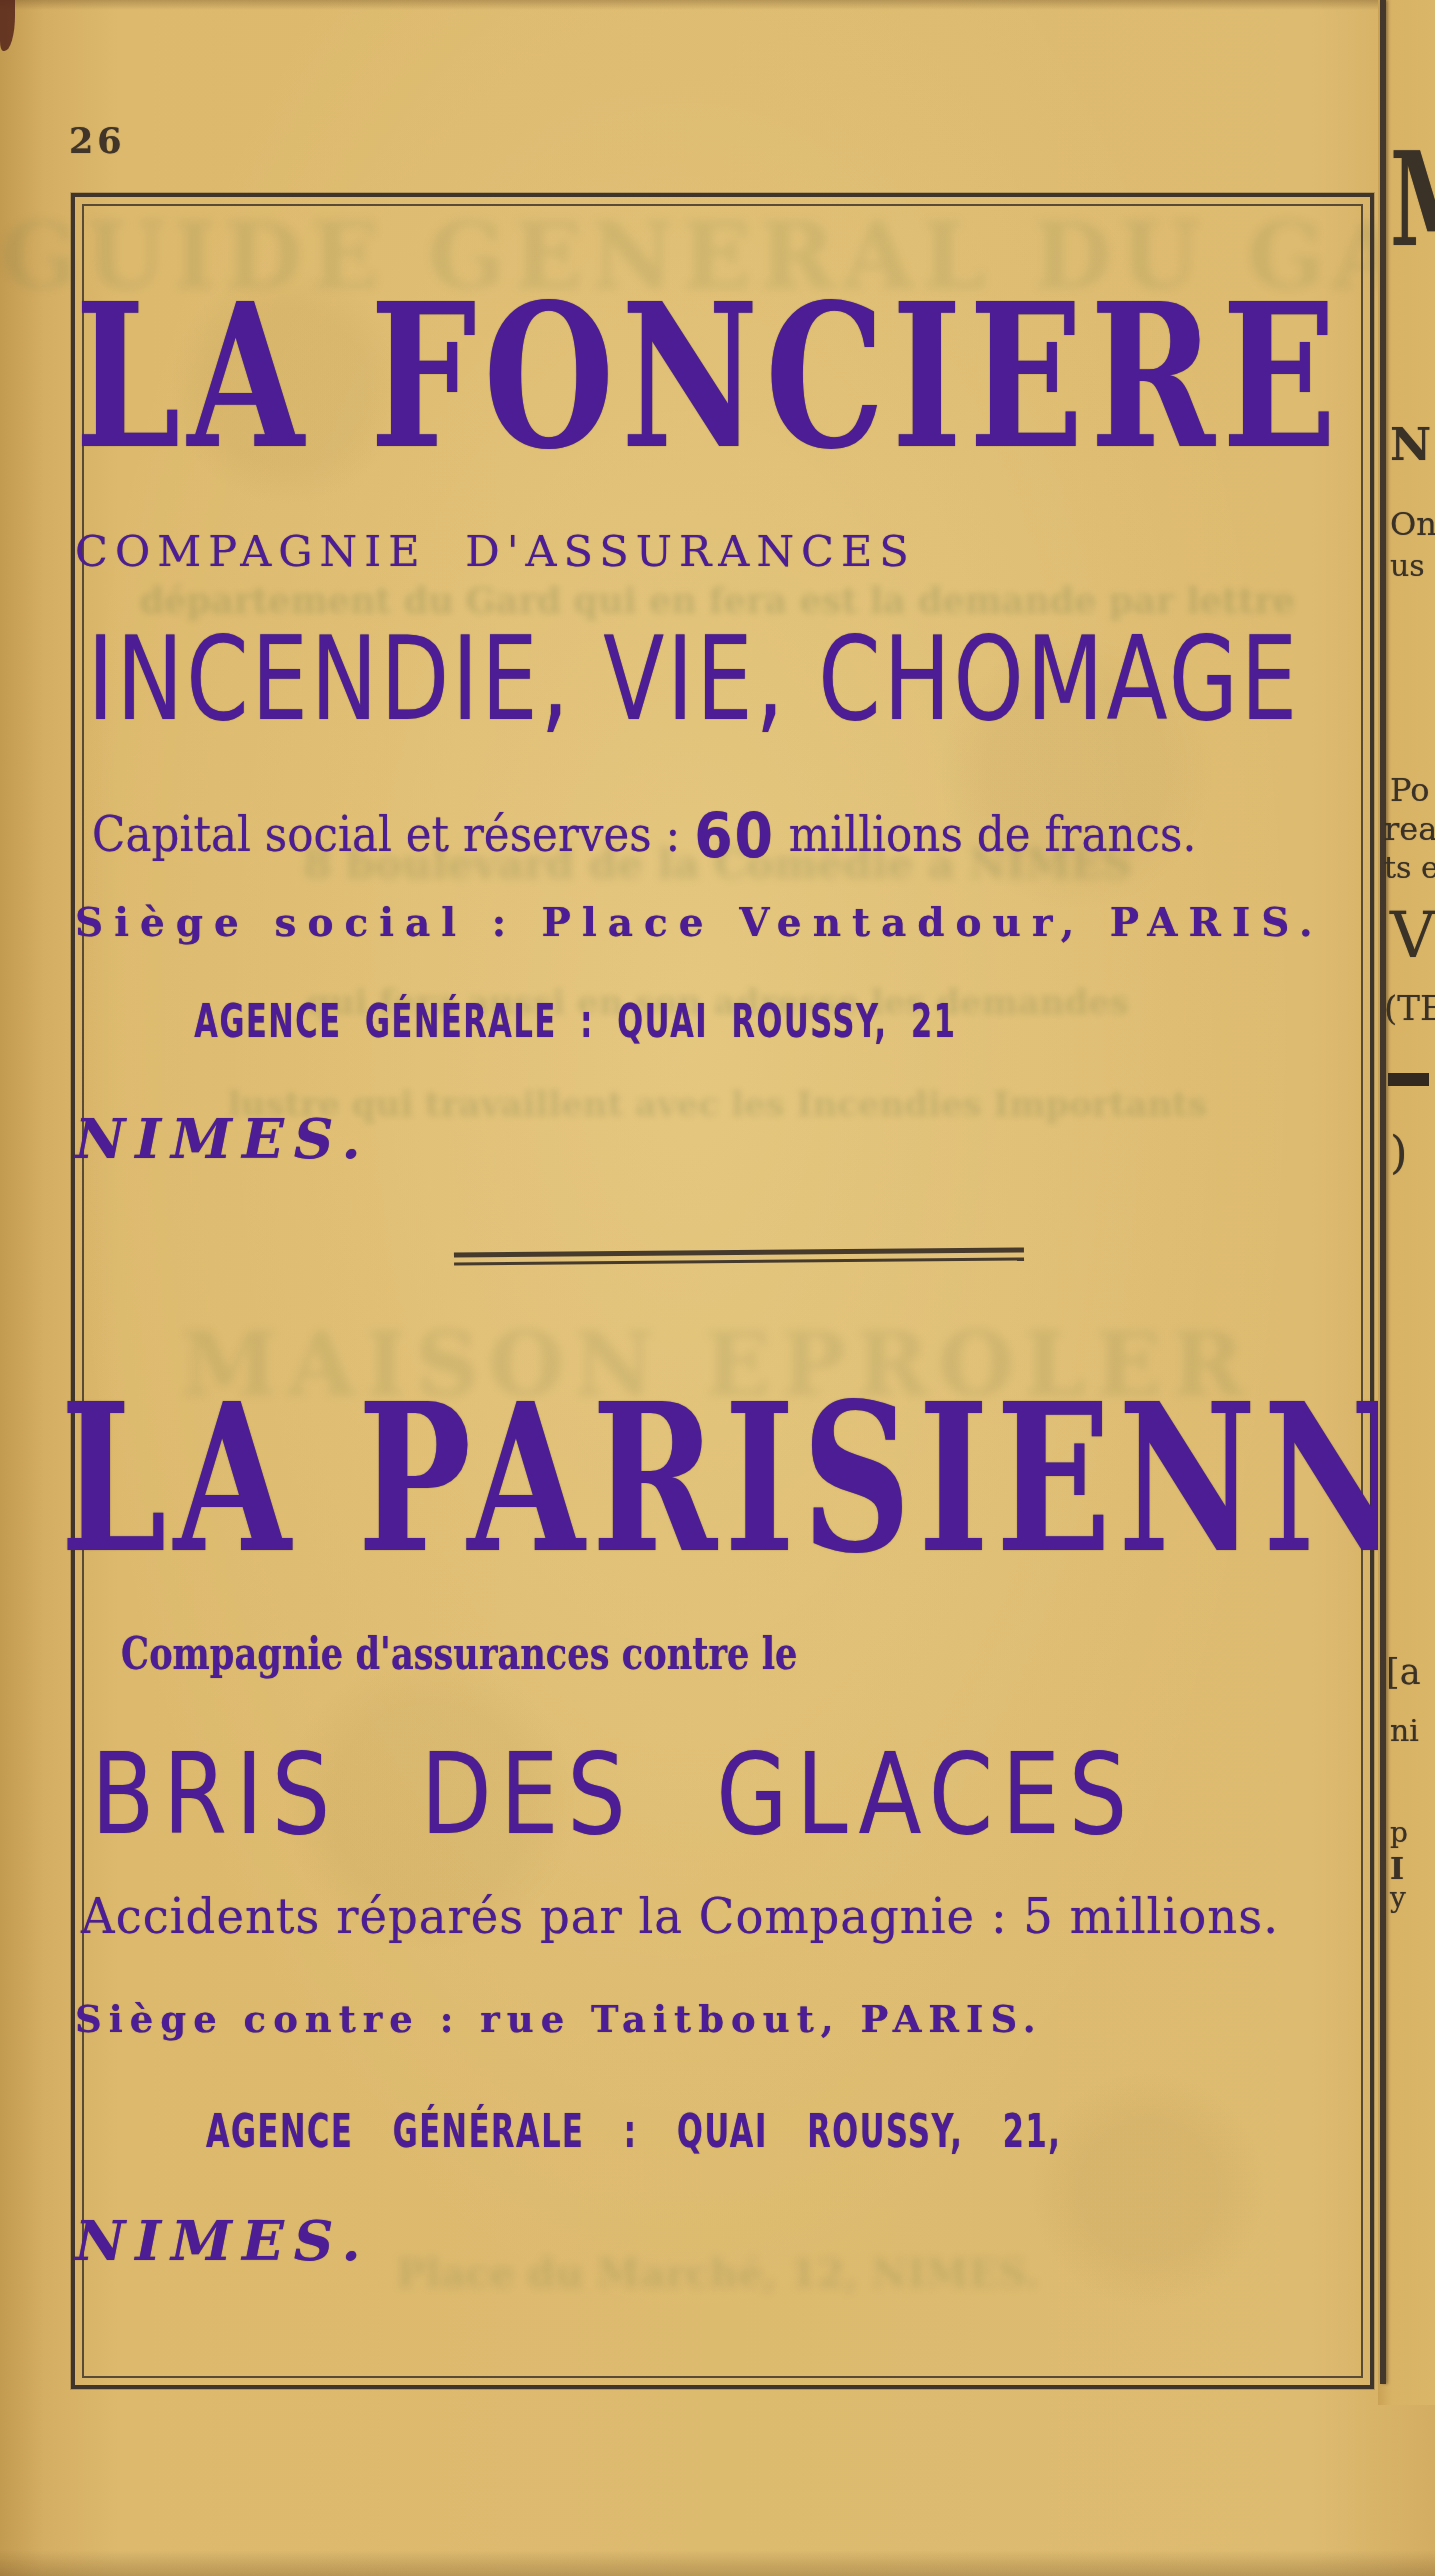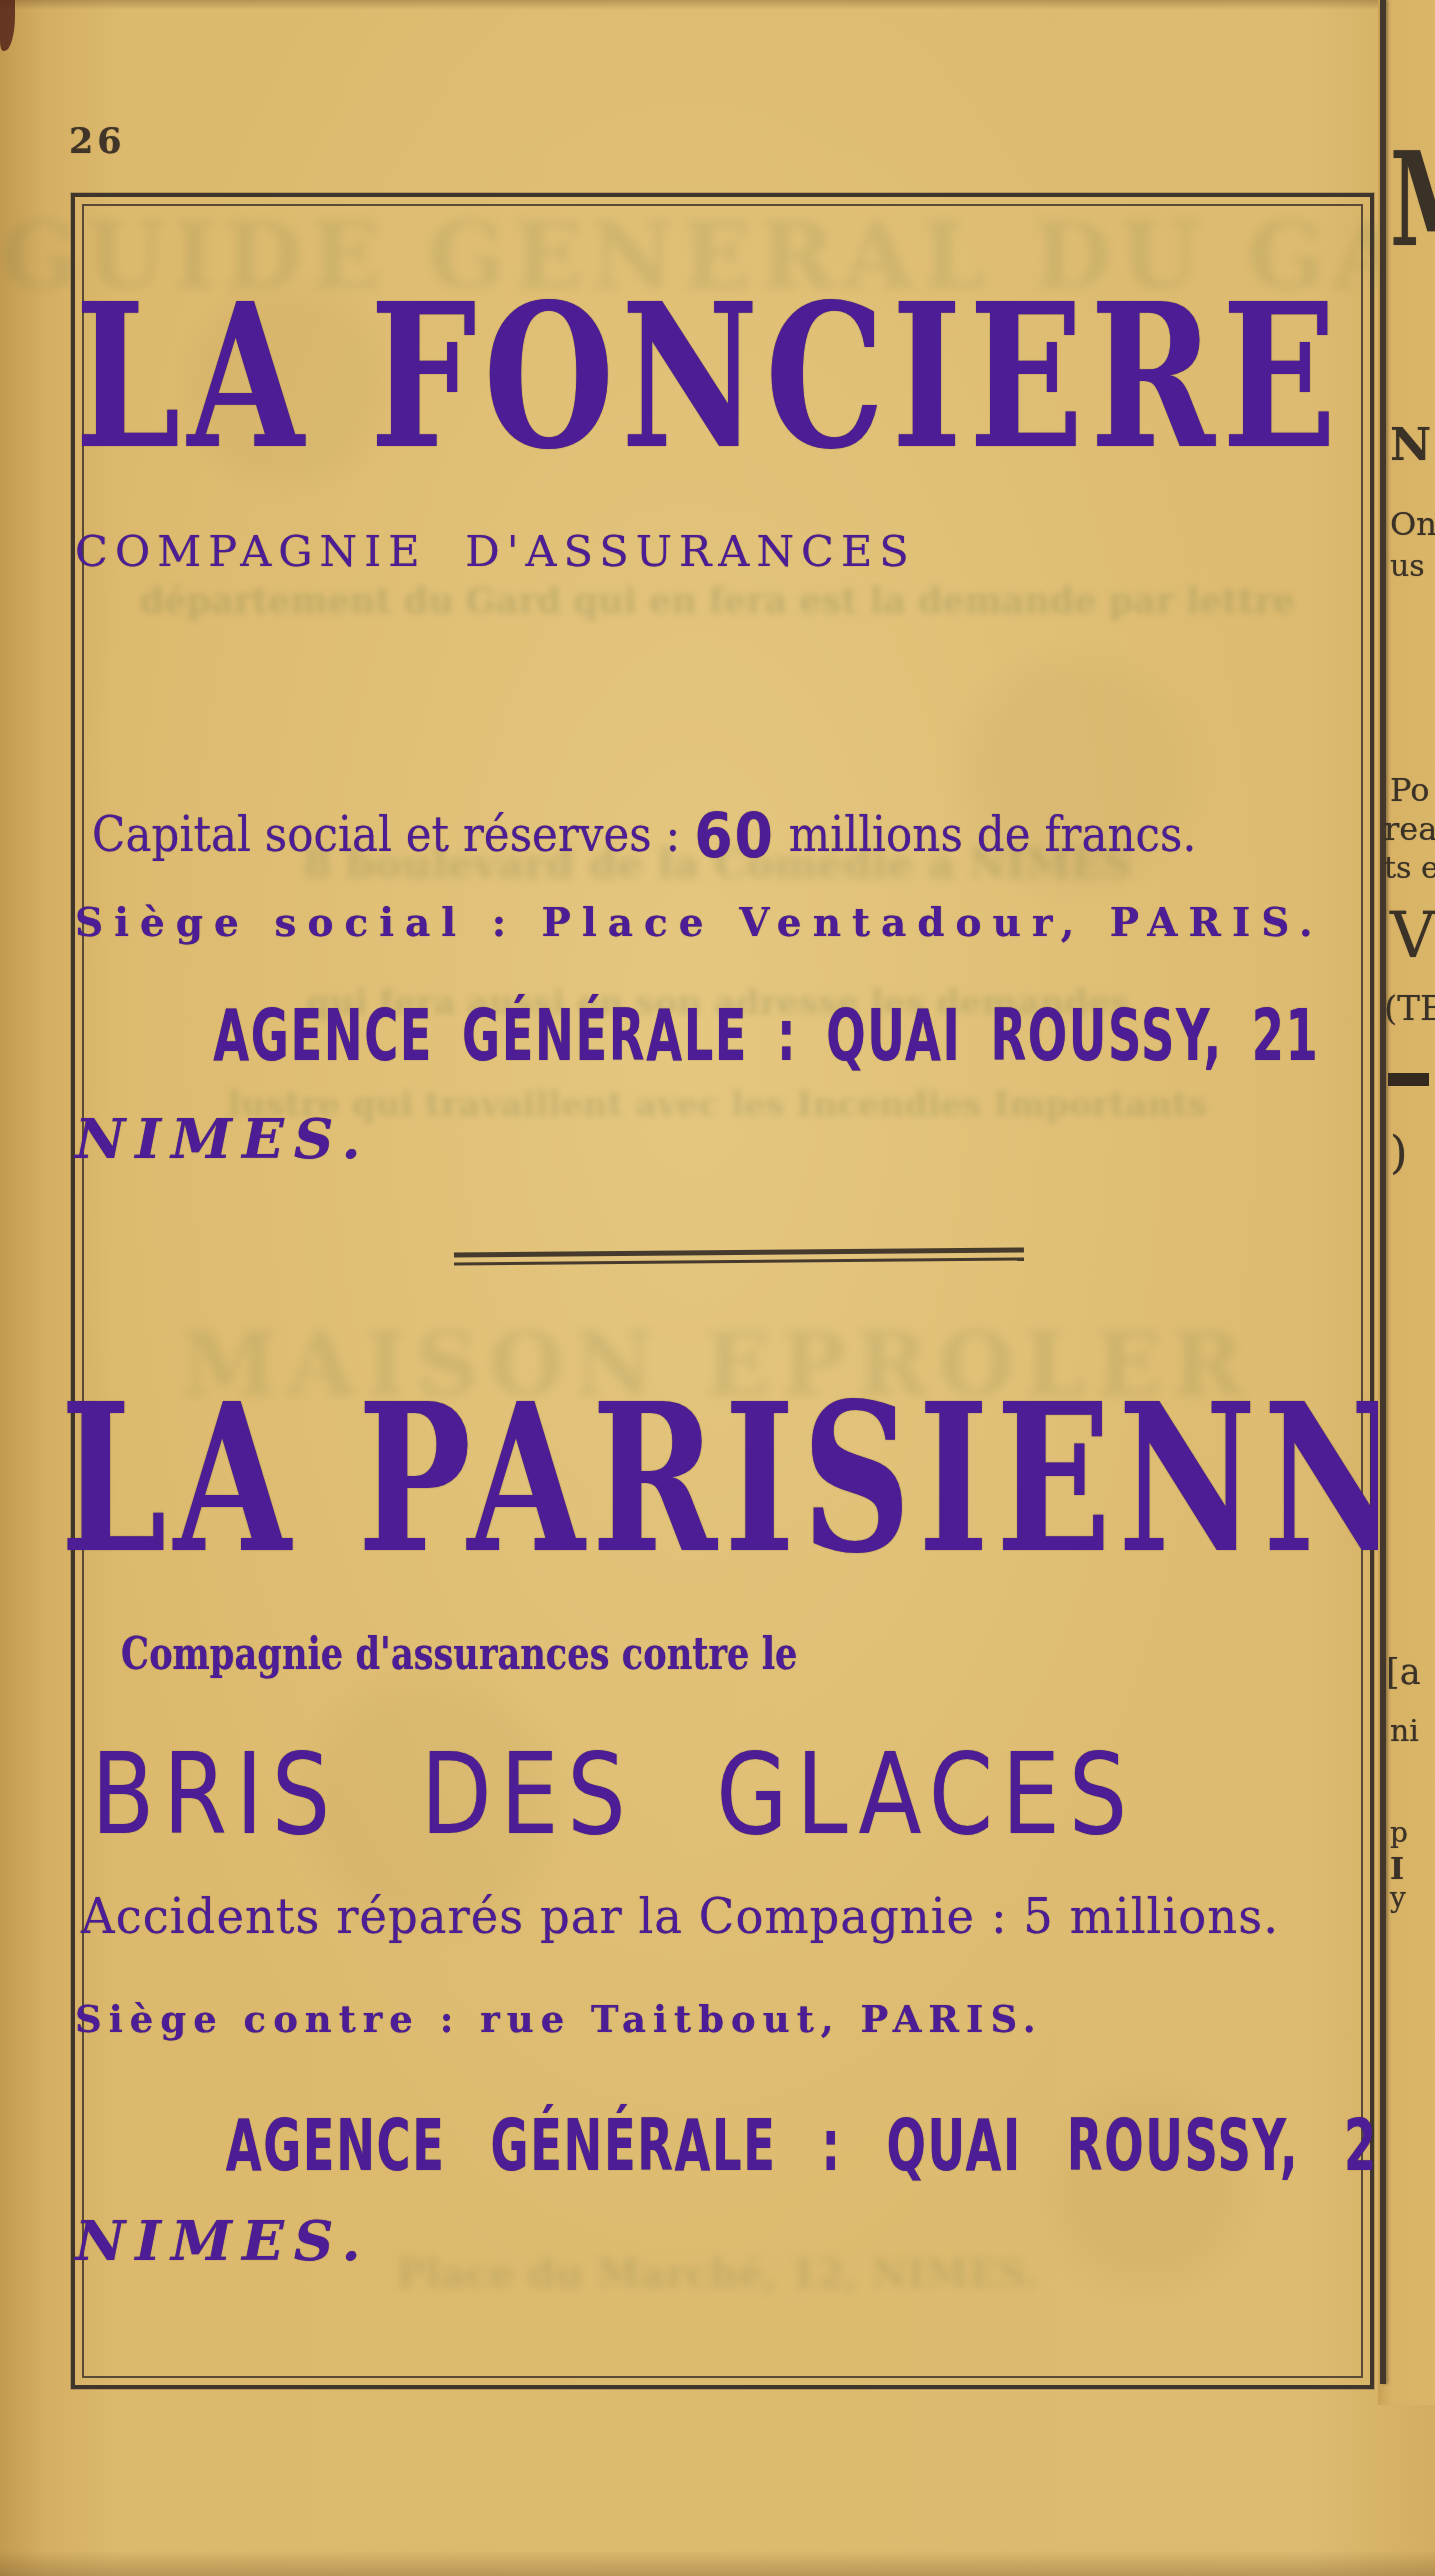--- a/index.html
+++ b/index.html
@@ -65,21 +65,21 @@
 
   .thinline{ top:414px; font-size:91px; letter-spacing:3px; }
   .thinline .stretch{ transform:scale(0.98,1.28); transform-origin:center top; }
 
   .capital{ top:603px; font-size:45px; }
   .capital .stretch{ transform:scale(0.97,1.08); transform-origin:center top; }
   .capital .amount{ font-family:"DejaVu Sans",sans-serif; font-weight:bold; font-size:57px;
                     letter-spacing:2px; vertical-align:-6px; }
 
   .siege1{ top:702px; font-size:39px; font-weight:bold; letter-spacing:11px; }
-  .agence{ font-size:58px; font-weight:bold; letter-spacing:2px; word-spacing:14px; }
+  .agence{ font-size:38px; font-weight:bold; letter-spacing:2px; word-spacing:14px;margin-left:24px; }
   .agence .stretch{ transform:scale(0.80,1.22); transform-origin:center top; }
   .agence1{ top:797px; }
   .nimes{ font-style:italic; font-weight:600; font-size:55px; letter-spacing:10px; }
   .nimes1{ top:909px; }
 
   .divider{
     position:absolute; left:379px; top:1053px; width:570px; height:13px;
     border-top:5px solid #463a2c; border-bottom:3px solid #463a2c;
     transform:rotate(-0.5deg);
   }
@@ -163,20 +163,23 @@
 
 <div class="frame">
   <div class="frame-inner"></div>
 
   <div class="txt serif big-title t-foncier">
     <span class="stretch">LA FONCIERE</span>
   </div>
 
   <div class="txt serif sub-caps">COMPAGNIE D'ASSURANCES</div>
 
+  <div class="txt sans thinline">
+    <span class="stretch">INCENDIE, VIE, CHOMAGE</span>
+  </div>
 
   <div class="txt serif capital">
     <span class="stretch"><span>Capital social et réserves : </span><span class="amount">60</span><span> millions de francs.</span></span>
   </div>
 
   <div class="txt serif siege1">Siège social : Place Ventadour, PARIS.</div>
 
   <div class="txt sans agence agence1">
     <span class="stretch">AGENCE GÉNÉRALE : QUAI ROUSSY, 21</span>
   </div>

